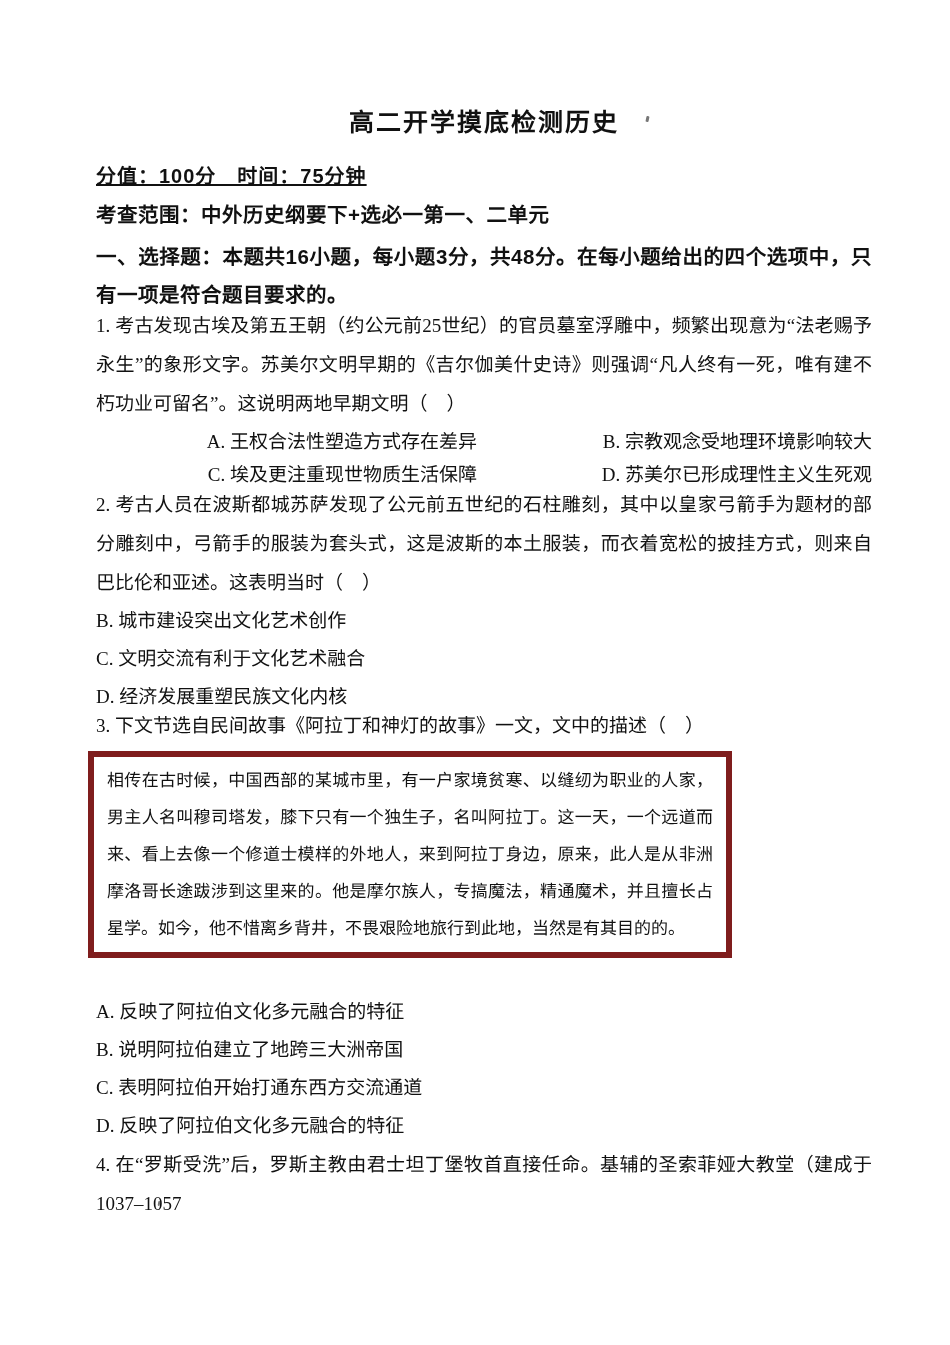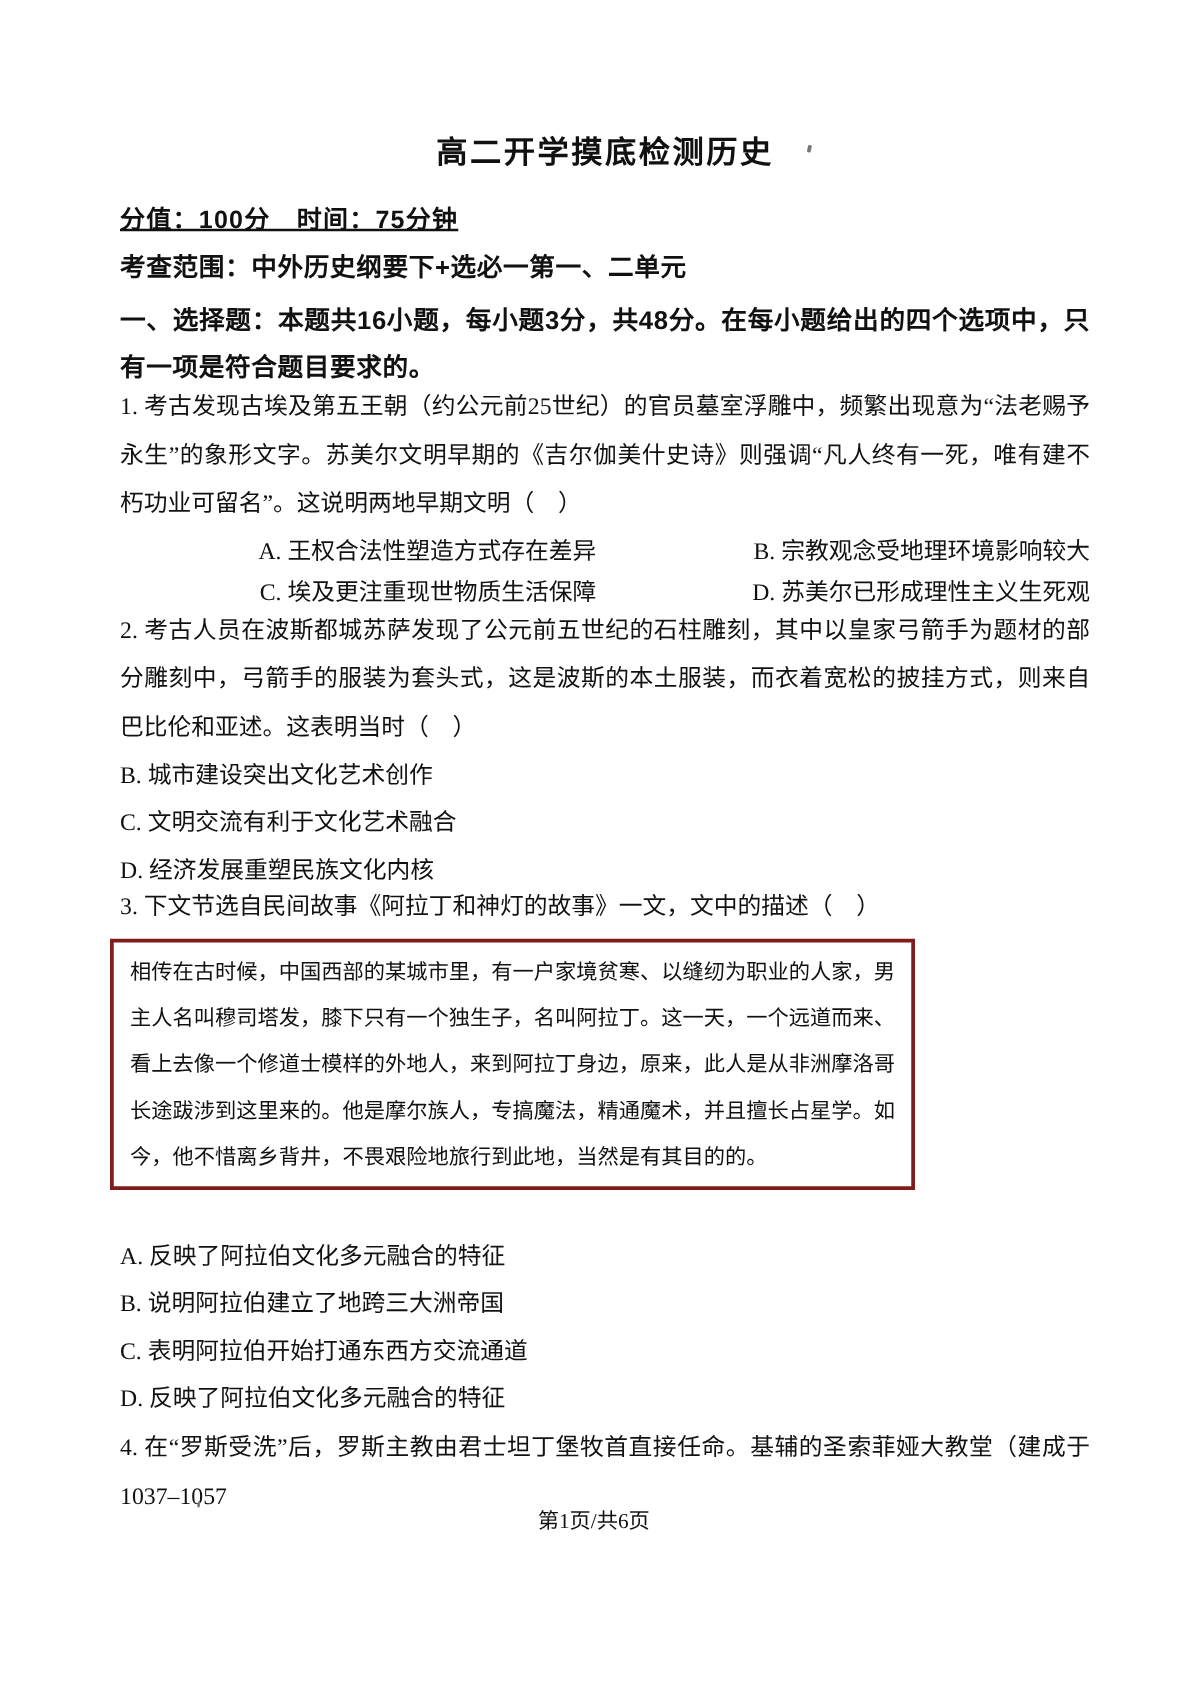--- a/index.html
+++ b/index.html
@@ -77,21 +77,21 @@
   }
   .options.rows { line-height: 38px; }
   .options .option { display: block; }
   .options.cols-2 .option { display: block; }
   .q3 .options.rows { margin-top: 35px; }
   
   .passage-box {
     margin-top: 6px;
     margin-left: -8px;
     width: 644px;
-    border: 3px solid #7f1d1d;
+    border: 6px solid #7f1d1d;
     padding: 5px 13px;
     background: #ffffff;
   }
   .passage {
     font-size: 17px;
     line-height: 37px;
     text-align: justify;
   }
   
   .page-footer {
@@ -156,17 +156,16 @@
         </div>
       </section>
 
       <section class="question q4">
         <p class="stem">4. 在“罗斯受洗”后，罗斯主教由君士坦丁堡牧首直接任命。基辅的圣索菲娅大教堂（建成于1037–1057</p>
       </section>
 
     </main>
   </div>
 
-  <footer class="page-footer">第1页/共6页</footer>
 
   <div class="speck speck-1"></div>
   <div class="speck speck-2"></div>
 </div>
 
 </body></html>

